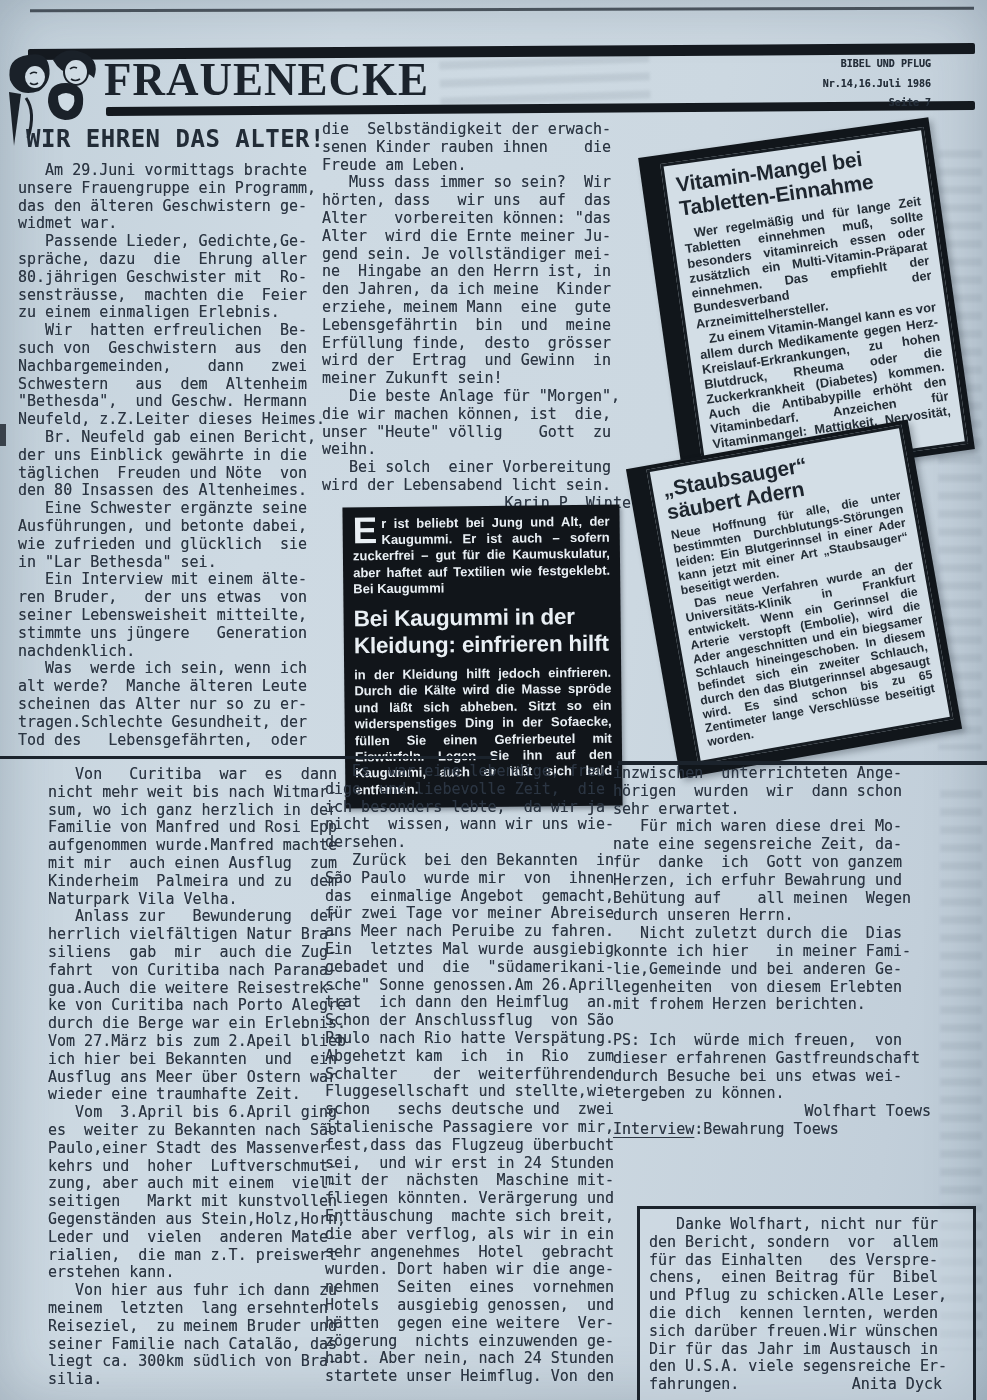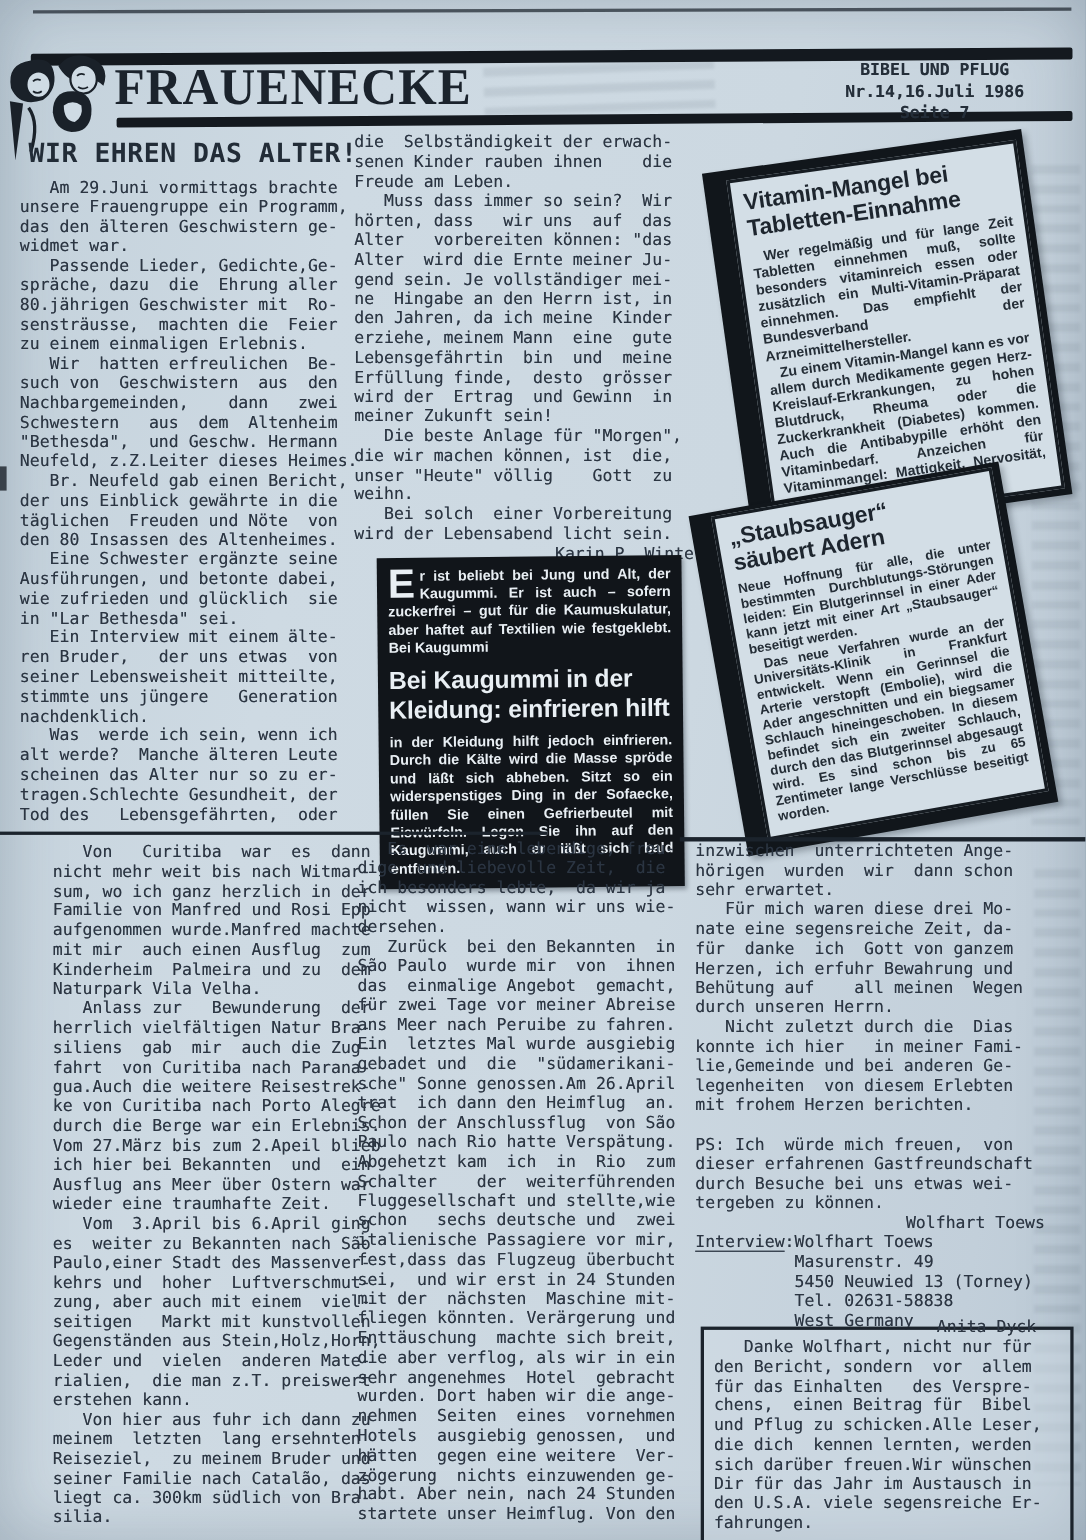--- a/index.html
+++ b/index.html
@@ -62,21 +62,21 @@
   .clip1 .clip-para{font-size:12.8px;line-height:15.1px;}
   .clip2 .clip-para{font-size:12.2px;line-height:13.9px;}
   .clip-para.indent{text-indent:11px;}
   .clip-para + .clip-para{margin-top:1px;}
 
   .rule-left{left:0;top:756px;width:498px;height:3px;background:#1b232c;}
   .rule-right{left:618px;top:761px;width:369px;height:3.5px;background:#1b232c;}
 
   .colB1{left:12px;top:766px;width:314px;margin-left:36px;}
   .colB2{left:325px;top:763px;width:318px;}
-  .colB3{left:632px;top:765px;width:332px;}
+  .colB3{left:613px;top:765px;width:332px;}
   .sig-line{width:318px;text-align:right;padding-right:40px;}
   .addr-label{text-decoration:underline;text-underline-offset:3px;}
 
   .note-box{
     left:637px;top:1206px;width:339px;border:3px solid #1b232c;
     padding:7px 9px 8px;box-sizing:border-box;background:rgba(210,222,230,.45);
   }
   .note-sig{margin-top:-17.8px;text-align:right;padding-right:22px;}
 
   
@@ -110,21 +110,21 @@
       <ellipse cx="70" cy="22" rx="12" ry="13" fill="#cfdbe4" stroke="#1a2129" stroke-width="2"></ellipse>
       <path d="M64,19 q3,-3 7,-1 M65,29 q4,3 9,0" stroke="#1a2129" stroke-width="1.6" fill="none"></path>
       <path d="M42,52 Q42,32 61,33 Q79,34 77,54 Q75,70 59,70 Q44,68 42,52 Z" fill="#1a2129"></path>
       <path d="M52,46 Q60,40 68,46 Q70,56 62,61 Q52,60 52,46 Z" fill="#cfdbe4"></path>
       <path d="M3,42 L15,44 L8,96 Z" fill="#1a2129"></path>
       <path d="M20,48 q10,14 2,40" stroke="#1a2129" stroke-width="3" fill="none"></path>
     </svg>
   </div>
 
   <div class="abs masthead-title">FRAUENECKE</div>
-  <pre class="abs issue-block typewriter" style="font-weight:700;font-size:15px;line-height:19.5px;text-align:center;">BIBEL UND PFLUG
+  <pre class="abs issue-block typewriter" style="font-weight:700;font-size:10px;line-height:19.5px;text-align:right;">BIBEL UND PFLUG
 Nr.14,16.Juli 1986
 Seite 7</pre>
 
   <pre class="abs headline1">WIR EHREN DAS ALTER!</pre>
   <pre class="abs typewriter colL">   Am 29.Juni vormittags brachte
 unsere Frauengruppe ein Programm,
 das den älteren Geschwistern ge-
 widmet war.
    Passende Lieder, Gedichte,Ge-
 spräche, dazu  die  Ehrung aller
@@ -294,34 +294,30 @@
 konnte ich hier   in meiner Fami-
 lie,Gemeinde und bei anderen Ge-
 legenheiten  von diesem Erlebten
 mit frohem Herzen berichten.
 
 PS: Ich  würde mich freuen,  von
 dieser erfahrenen Gastfreundschaft
 durch Besuche bei uns etwas wei-
 tergeben zu können.</pre>
     <pre class="typewriter sig-line">Wolfhart Toews</pre>
-    <div class="typewriter"><span class="addr-label">Interview</span><span>:Wolfhart Toews</span></div>
-    <pre class="typewriter">          Masurenstr. 49
-          5450 Neuwied 13 (Torney)
-          Tel. 02631-58838
-          West Germany</pre>
+    <div class="typewriter"><span class="addr-label">Interview</span><span>:Bewahrung Toews</span></div>
   </div>
 
   <div class="abs note-box">
-    <pre class="typewriter note-sig">Anita Dyck</pre>
     <pre class="typewriter">   Danke Wolfhart, nicht nur für
 den Bericht, sondern  vor  allem
 für das Einhalten   des Verspre-
 chens,  einen Beitrag für  Bibel
 und Pflug zu schicken.Alle Leser,
 die dich  kennen lernten, werden
 sich darüber freuen.Wir wünschen
 Dir für das Jahr im Austausch in
 den U.S.A. viele segensreiche Er-
 fahrungen.</pre>
+    <pre class="typewriter note-sig">Anita Dyck</pre>
   </div>
 
 </div>
 
 </body></html>

